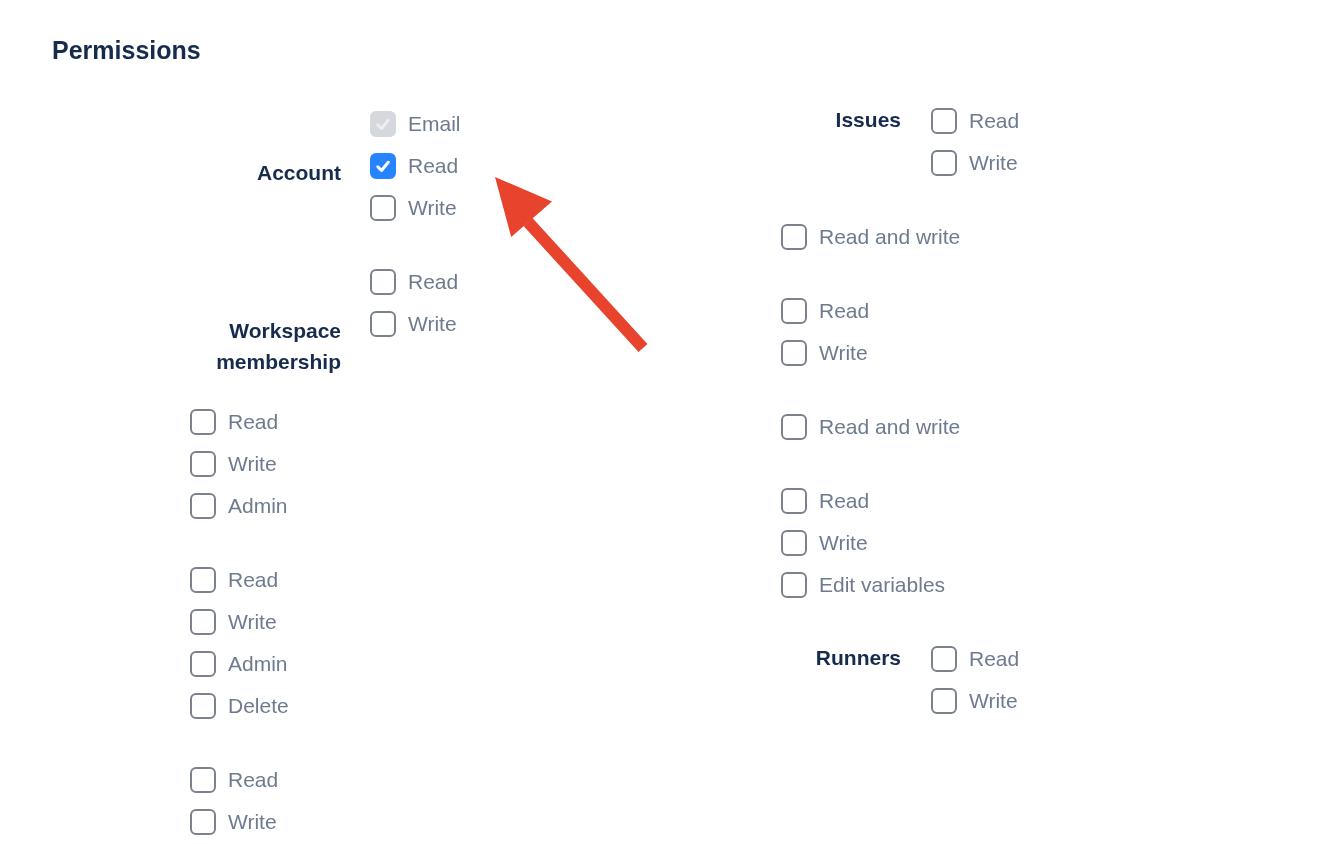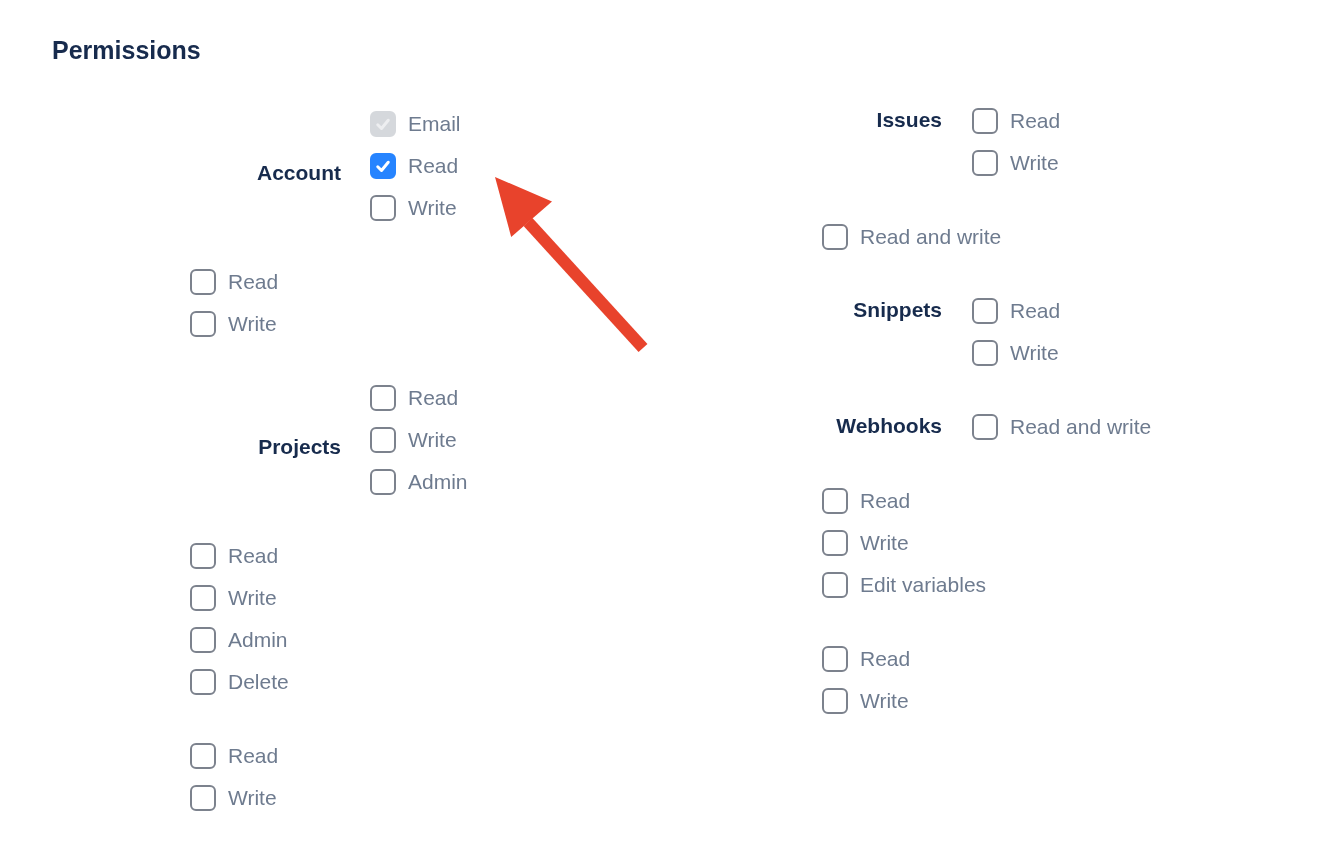--- a/index.html
+++ b/index.html
@@ -8,21 +8,21 @@
     background: #ffffff;
     font-family: "Liberation Sans", sans-serif;
     -webkit-font-smoothing: antialiased;
   }
   .page-heading {
     position: absolute; left: 52px; top: 36px; margin: 0;
     font-size: 25px; font-weight: 700; color: #172B4D;
   }
   .col { position: absolute; display: flex; flex-direction: column; }
   .col-left  { left: 161px; top: 111px; }
-  .col-right { left: 792px; top: 108px; }
+  .col-right { left: 751px; top: 108px; }
   .group { display: flex; align-items: flex-start; margin-bottom: 32px; }
   .group-label {
     text-align: right; font-weight: 700; font-size: 21px; line-height: 31px;
     color: #172B4D; margin-top: -4px; flex: none;
   }
   .col-left  .group-label { width: 180px; margin-top: 46px; }
   .col-right .group-label { width: 150px; }
   .options { display: flex; flex-direction: column; }
   .col-left  .options { margin-left: 29px; justify-content: flex-end; }
   .col-right .options { margin-left: 30px; }
@@ -79,34 +79,34 @@
         <span class="option-label">Read</span>
       </label>
       <label class="option-row">
         <span class="checkbox unchecked"></span>
         <span class="option-label">Write</span>
       </label>
     </div>
   </section>
 
   <section class="group">
-    <div class="options">
-      <label class="option-row">
-        <span class="checkbox unchecked"></span>
-        <span class="option-label">Read</span>
-      </label>
-      <label class="option-row">
-        <span class="checkbox unchecked"></span>
-        <span class="option-label">Write</span>
-      </label>
-    </div>
-  </section>
-
-  <section class="group">
-    <div class="group-label">Projects</div>
+    <div class="group-label">Workspace membership</div>
+    <div class="options">
+      <label class="option-row">
+        <span class="checkbox unchecked"></span>
+        <span class="option-label">Read</span>
+      </label>
+      <label class="option-row">
+        <span class="checkbox unchecked"></span>
+        <span class="option-label">Write</span>
+      </label>
+    </div>
+  </section>
+
+  <section class="group">
     <div class="options">
       <label class="option-row">
         <span class="checkbox unchecked"></span>
         <span class="option-label">Read</span>
       </label>
       <label class="option-row">
         <span class="checkbox unchecked"></span>
         <span class="option-label">Write</span>
       </label>
       <label class="option-row">
@@ -171,35 +171,33 @@
   <section class="group">
     <div class="options">
       <label class="option-row">
         <span class="checkbox unchecked"></span>
         <span class="option-label">Read and write</span>
       </label>
     </div>
   </section>
 
   <section class="group">
-    <div class="group-label">Snippets</div>
-    <div class="options">
-      <label class="option-row">
-        <span class="checkbox unchecked"></span>
-        <span class="option-label">Read</span>
-      </label>
-      <label class="option-row">
-        <span class="checkbox unchecked"></span>
-        <span class="option-label">Write</span>
-      </label>
-    </div>
-  </section>
-
-  <section class="group">
-    <div class="group-label">Webhooks</div>
+    <div class="options">
+      <label class="option-row">
+        <span class="checkbox unchecked"></span>
+        <span class="option-label">Read</span>
+      </label>
+      <label class="option-row">
+        <span class="checkbox unchecked"></span>
+        <span class="option-label">Write</span>
+      </label>
+    </div>
+  </section>
+
+  <section class="group">
     <div class="options">
       <label class="option-row">
         <span class="checkbox unchecked"></span>
         <span class="option-label">Read and write</span>
       </label>
     </div>
   </section>
 
   <section class="group">
     <div class="options">
@@ -212,20 +210,21 @@
         <span class="option-label">Write</span>
       </label>
       <label class="option-row">
         <span class="checkbox unchecked"></span>
         <span class="option-label">Edit variables</span>
       </label>
     </div>
   </section>
 
   <section class="group">
+    <div class="group-label">Runners</div>
     <div class="options">
       <label class="option-row">
         <span class="checkbox unchecked"></span>
         <span class="option-label">Read</span>
       </label>
       <label class="option-row">
         <span class="checkbox unchecked"></span>
         <span class="option-label">Write</span>
       </label>
     </div>

